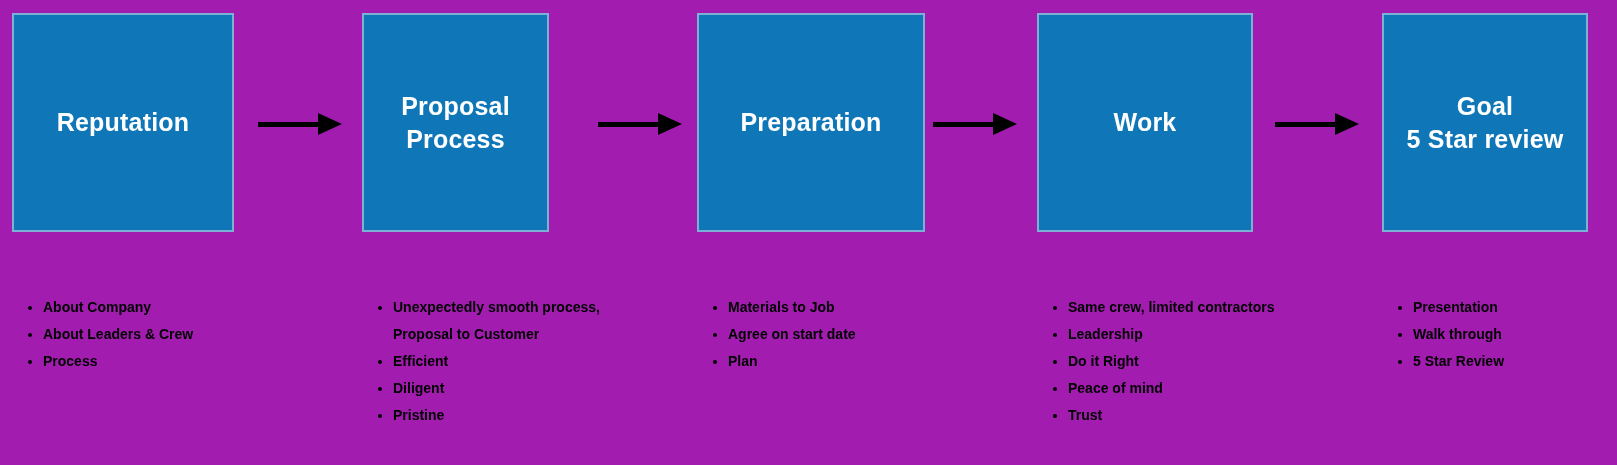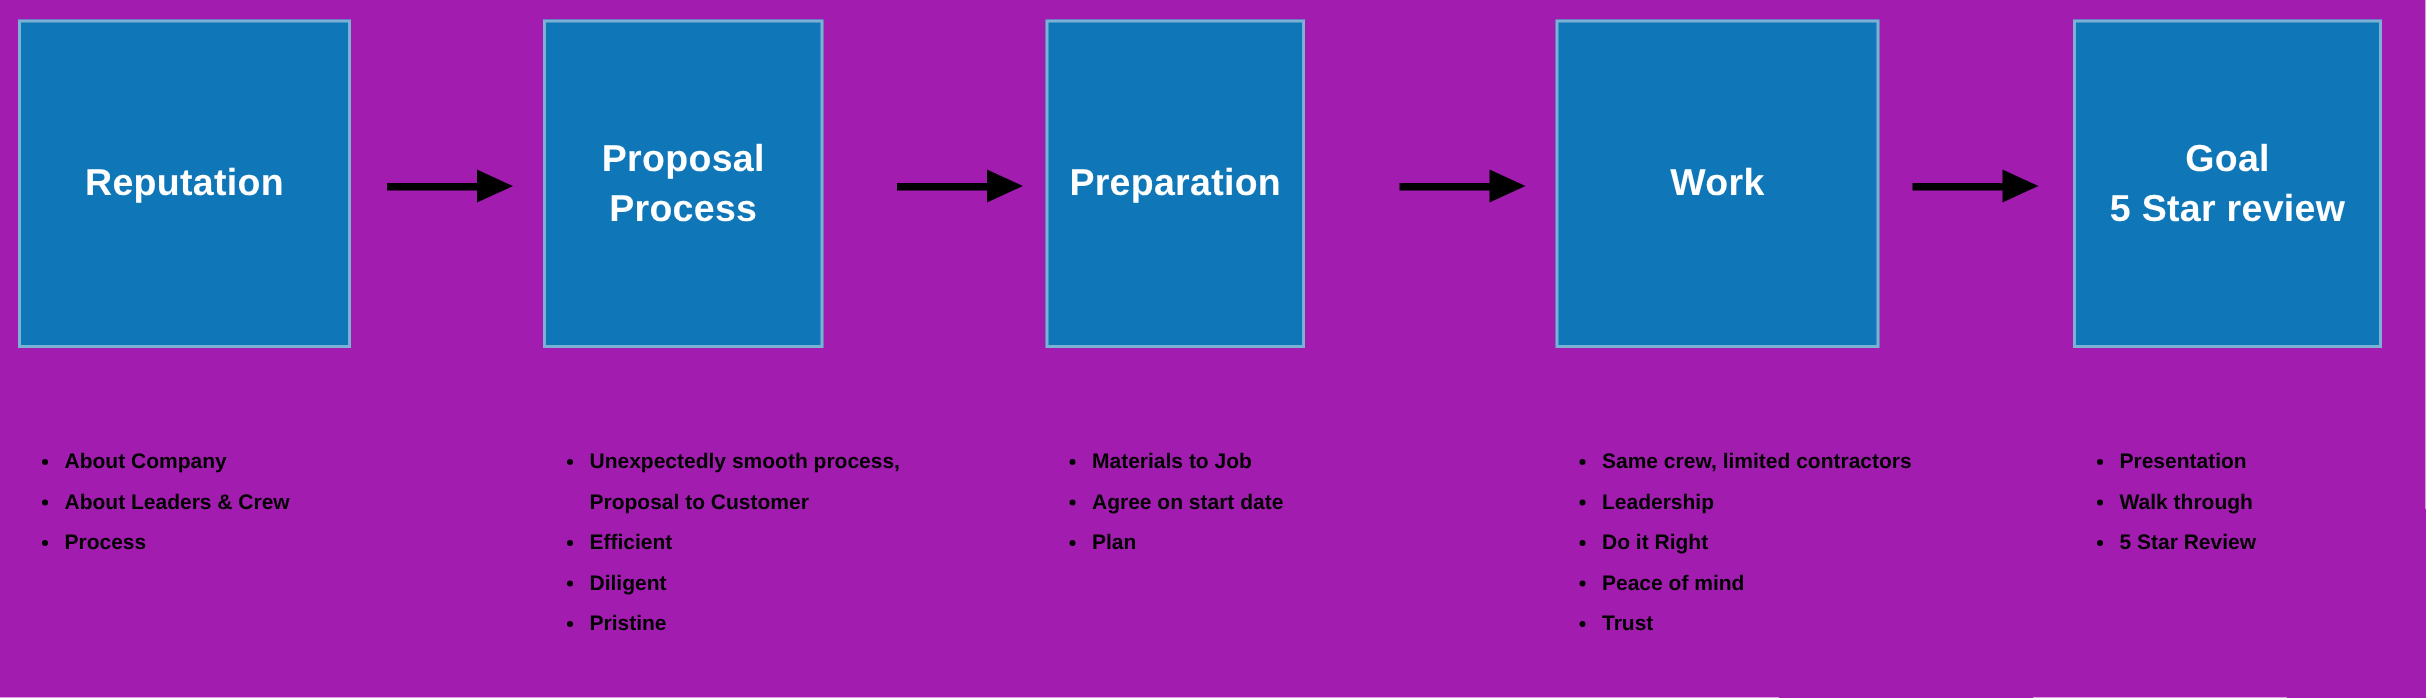--- a/index.html
+++ b/index.html
@@ -28,21 +28,21 @@
     color: #ffffff;
     font-weight: bold;
     font-size: 25px;
     line-height: 33px;
     text-align: center;
     white-space: pre-line;
     letter-spacing: 0.2px;
   }
   .s0 { left: 12px;   width: 222px; }
   .s1 { left: 362px;  width: 187px; }
-  .s2 { left: 697px;  width: 173px; }
+  .s2 { left: 697px;  width: 228px; }
   .s3 { left: 1037px; width: 216px; justify-content: center; }
   .s4 { left: 1382px; width: 206px; }
 
   
   .arrow {
     position: absolute;
     top: 113px;
     width: 84px;
     height: 22px;
   }

